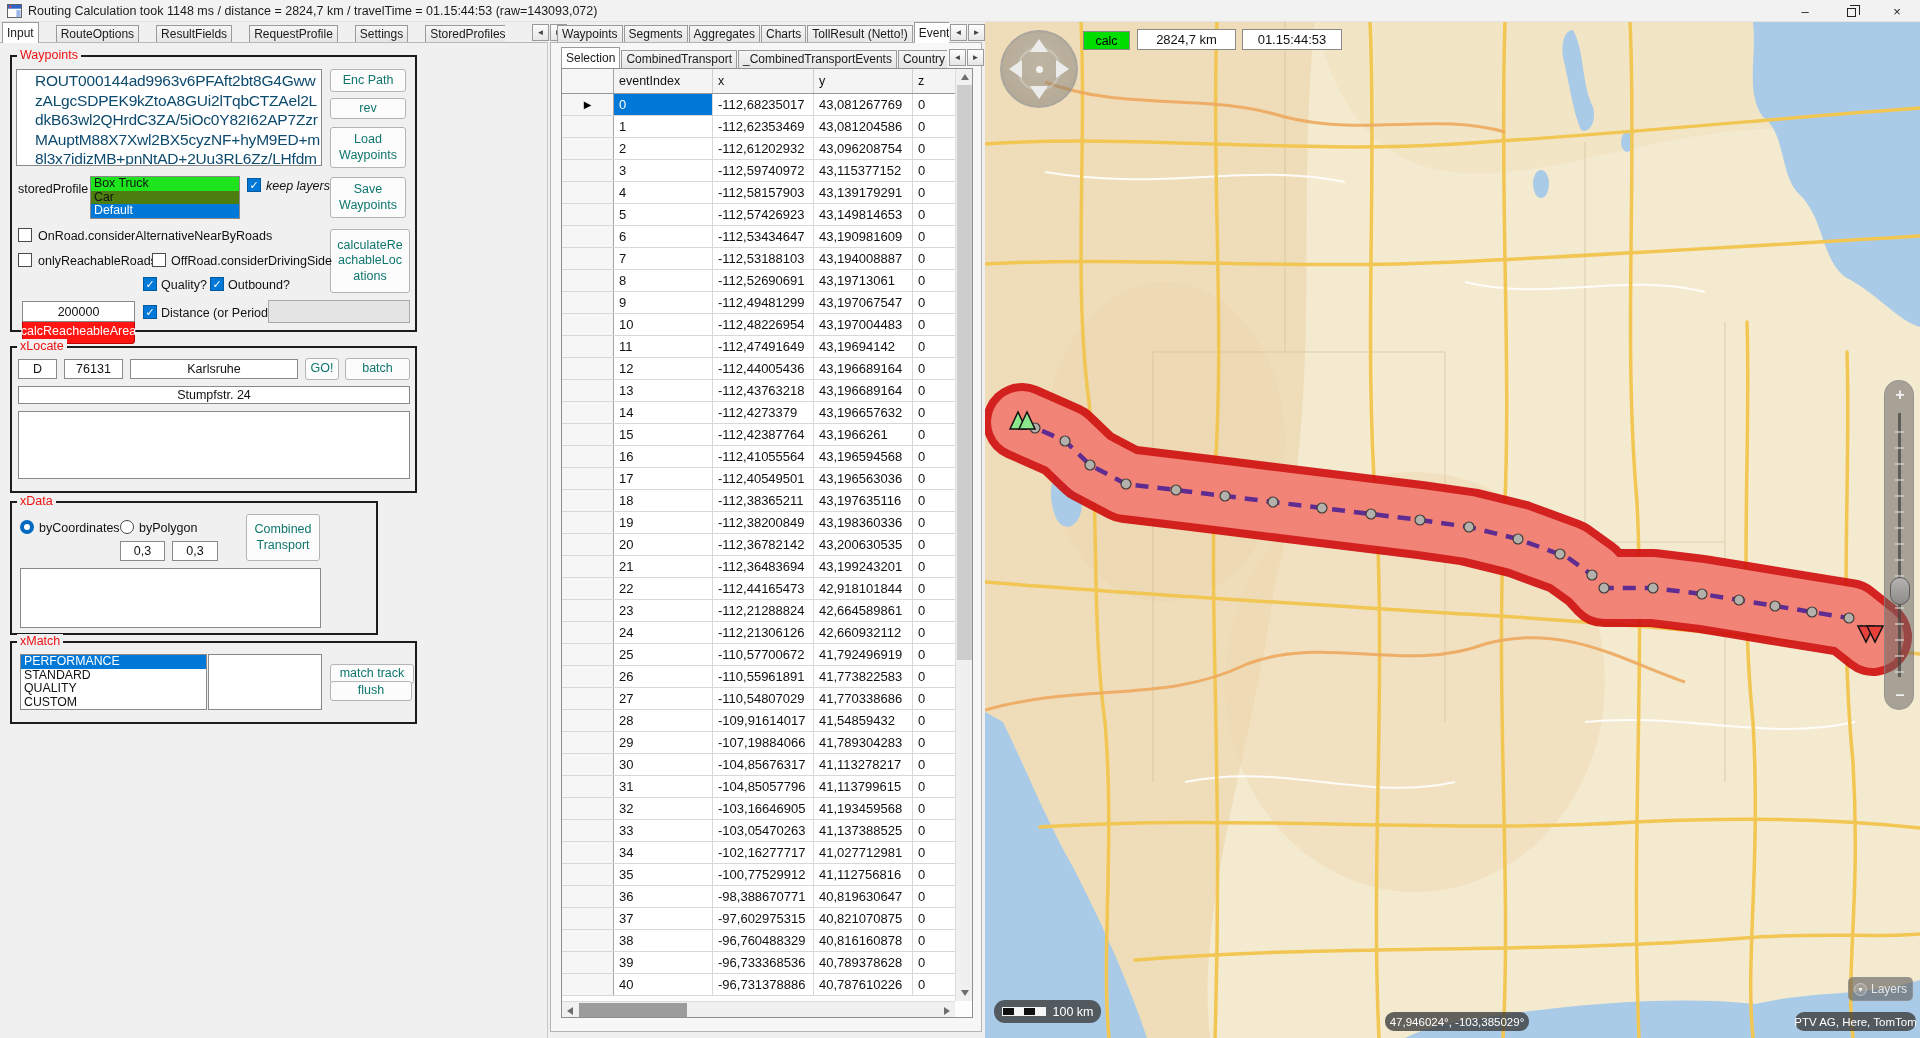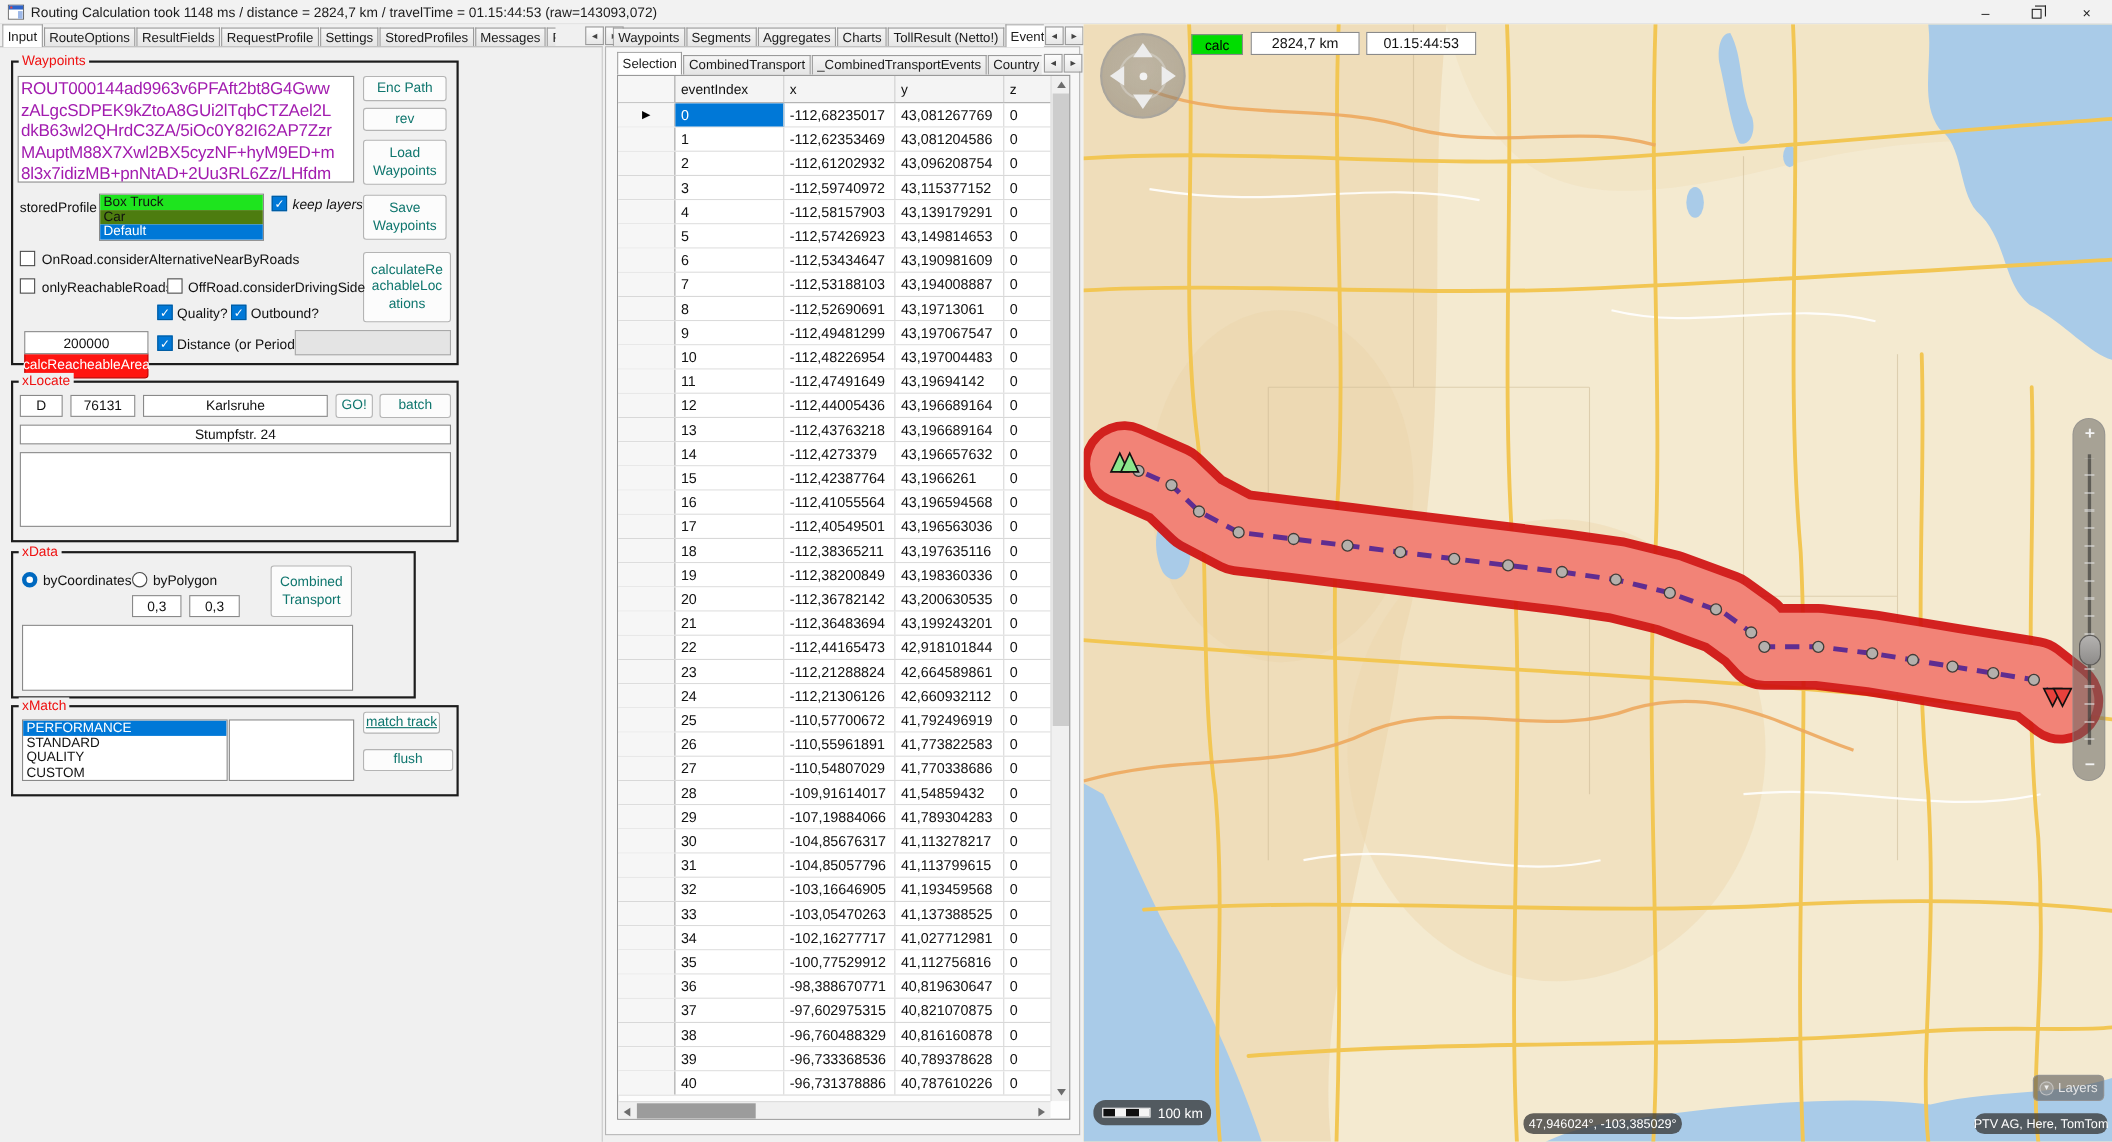--- a/index.html
+++ b/index.html
@@ -36,22 +36,22 @@
   .group-label { position:absolute; top:-9px; left:5px; background:#f0f0f0; color:#ee1111;
                  font-size:12.5px; padding:0 3px; line-height:14px; }
   .btn { position:absolute; background:#fcfcfc; border:1px solid #b4b4b4; border-radius:3px;
          font-size:12.5px; color:#0f766e; display:flex; align-items:center; justify-content:center;
          text-align:center; line-height:1.25; }
   .btn.red { background:#ff1511; color:#fff; border-color:#b00; }
   .input { position:absolute; background:#fff; border:1px solid #898989; font-size:12.5px;
            display:flex; align-items:center; justify-content:center; overflow:hidden; }
   .input.disabled { background:#e4e4e4; border-color:#a9a9a9; }
   .tarea { position:absolute; background:#fff; border:1px solid #898989; overflow:hidden; }
-  #encpath { font-size:15.5px; line-height:19.6px; padding:1px 2px; white-space:pre-line;
-             letter-spacing:-0.2px; color:#a21caf; }
+  #encpath { font-size:15.5px; line-height:19.6px; padding:1px 18px; white-space:pre-line;
+             letter-spacing:-0.2px; color:#0c4a6e; }
   .lbl { position:absolute; font-size:12.5px; white-space:nowrap; color:#111; line-height:14px; }
   .cb { position:absolute; width:14px; height:14px; background:#fff; border:1px solid #4a4a4a; }
   .cb.on { background:#0078d7; border-color:#005a9e; }
   .cb.on::after { content:"✓"; color:#fff; font-size:11px; position:absolute; left:1.5px; top:0px; }
   .radio { position:absolute; width:14px; height:14px; border-radius:50%; background:#fff; border:1px solid #4a4a4a; }
   .radio.on { border:4px solid #0069c0; }
   .listbox { position:absolute; background:#fff; border:1px solid #898989; overflow:hidden; }
   .lbitem { font-size:12.3px; height:13.7px; line-height:13.7px; padding-left:3px; white-space:nowrap; }
   .lbitem.sel { background:#0078d7; color:#fff; }
 
@@ -122,21 +122,21 @@
     <div id="win-title">Routing Calculation took 1148 ms  /  distance = 2824,7 km  /  travelTime = 01.15:44:53 (raw=143093,072)</div>
     <div class="winbtns">
       <div class="winbtn">–</div>
       <div class="winbtn">
           <span class="restore-glyph"></span>
         </div>
       <div class="winbtn">×</div>
     </div>
   </div>
 
-  <div id="left-tabs" class="tabstrip" style="left:2px; top:22px; width:503px;">
+  <div id="left-tabs" class="tabstrip" style="left:2px; top:22px; width:503px;gap:16px;">
       <div class="tab sel">Input</div>
       <div class="tab">RouteOptions</div>
       <div class="tab">ResultFields</div>
       <div class="tab">RequestProfile</div>
       <div class="tab">Settings</div>
       <div class="tab">StoredProfiles</div>
       <div class="tab">Messages</div>
       <div class="tab">POI</div>
       <div class="tab">CombinedTransport</div>
     </div>
@@ -214,21 +214,21 @@
     <div class="group" style="left:10px; top:598px; width:407px; height:83px;">
       <div class="group-label">xMatch</div>
     </div>
     <div class="listbox" id="xmatch-listbox" style="left:20px; top:611px; width:187px; height:56px;">
         <div class="lbitem sel">PERFORMANCE</div>
         <div class="lbitem">STANDARD</div>
         <div class="lbitem">QUALITY</div>
         <div class="lbitem">CUSTOM</div>
       </div>
     <div class="tarea" style="left:208px; top:611px; width:114px; height:56px;"></div>
-    <div class="btn" style="left:330px; top:604px; width:70px; height:20px;text-decoration:underline;">match track</div>
+    <div class="btn" style="left:330px; top:621px; width:84px; height:20px;">match track</div>
     <div class="btn" style="left:330px; top:638px; width:82px; height:20px;">flush</div>
   </div>
 
   <div id="res-tabs" class="tabstrip" style="left:557px; top:22px; width:392px;">
       <div class="tab">Waypoints</div>
       <div class="tab">Segments</div>
       <div class="tab">Aggregates</div>
       <div class="tab">Charts</div>
       <div class="tab">TollResult (Netto!)</div>
       <div class="tab sel">Events</div>

